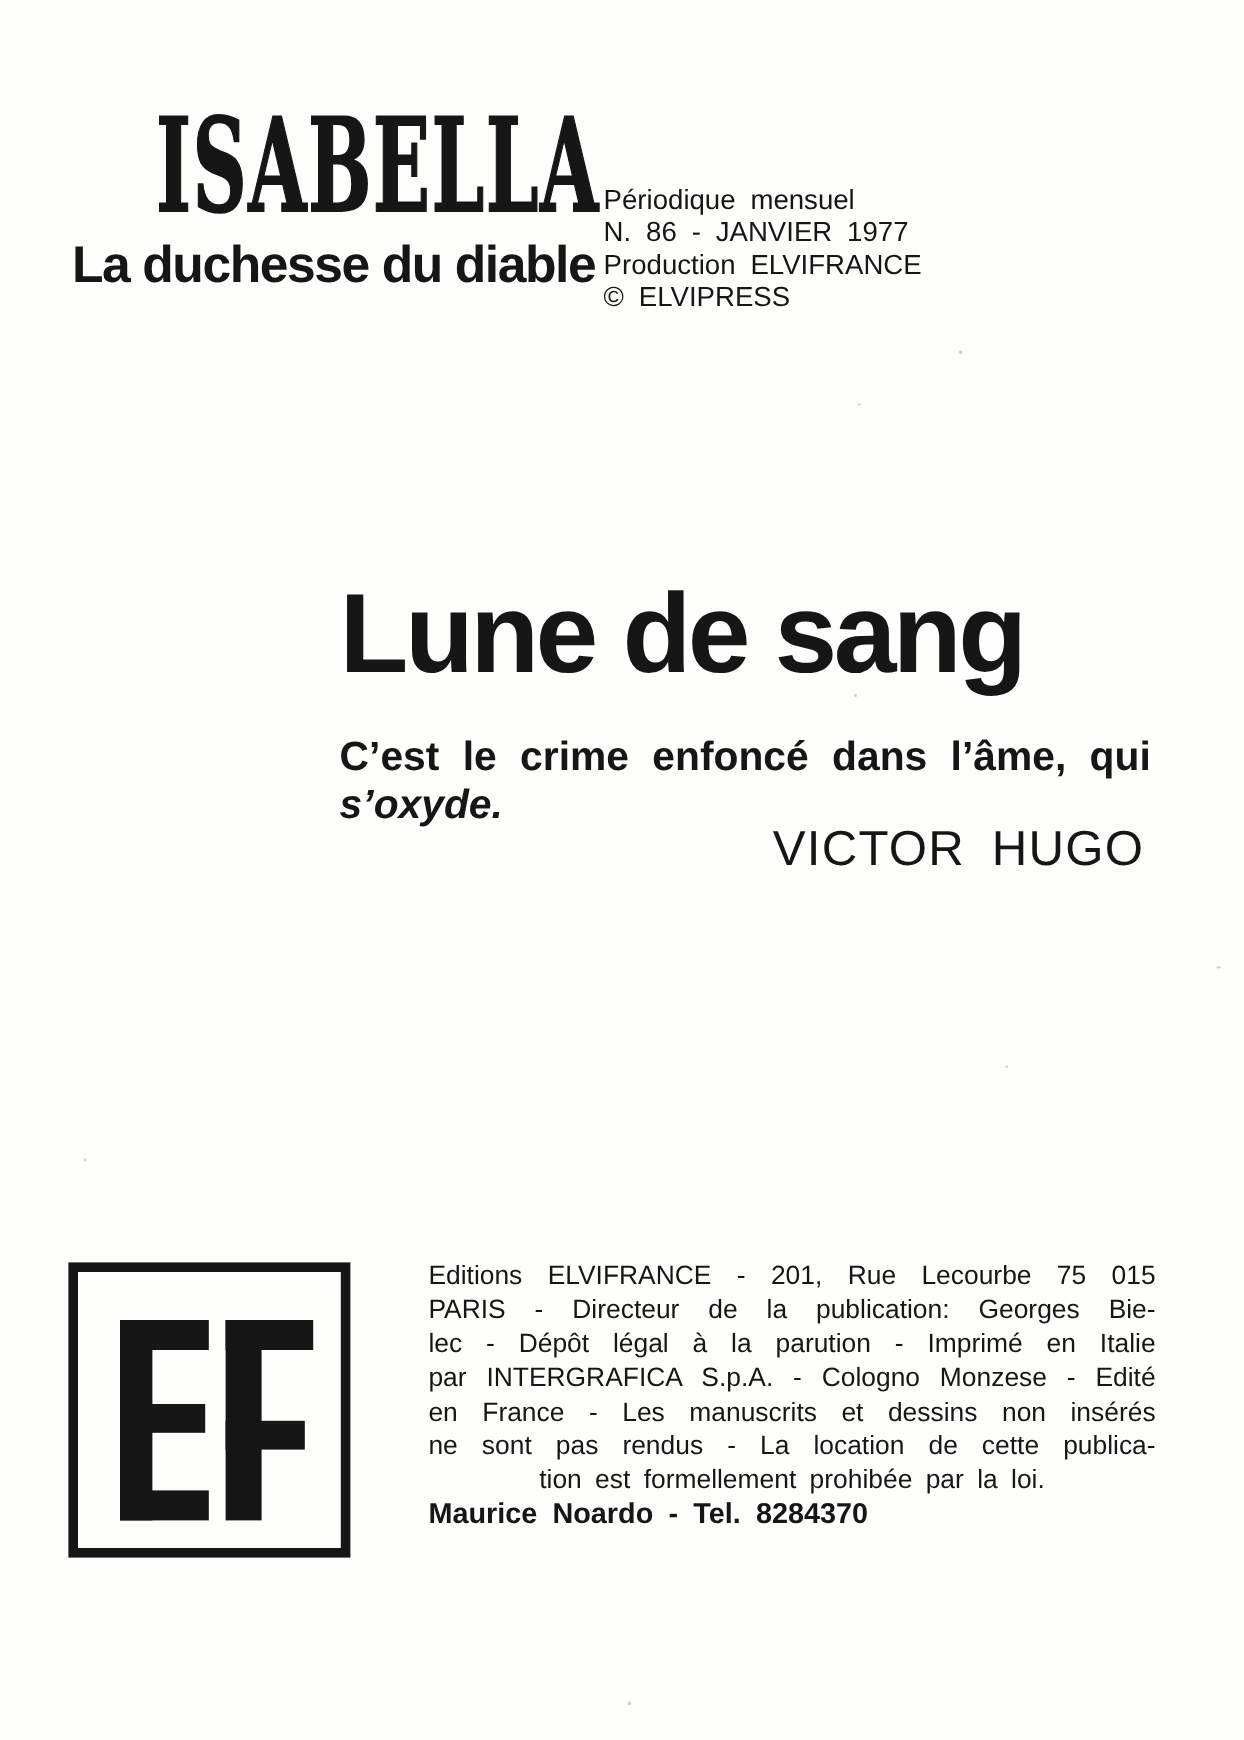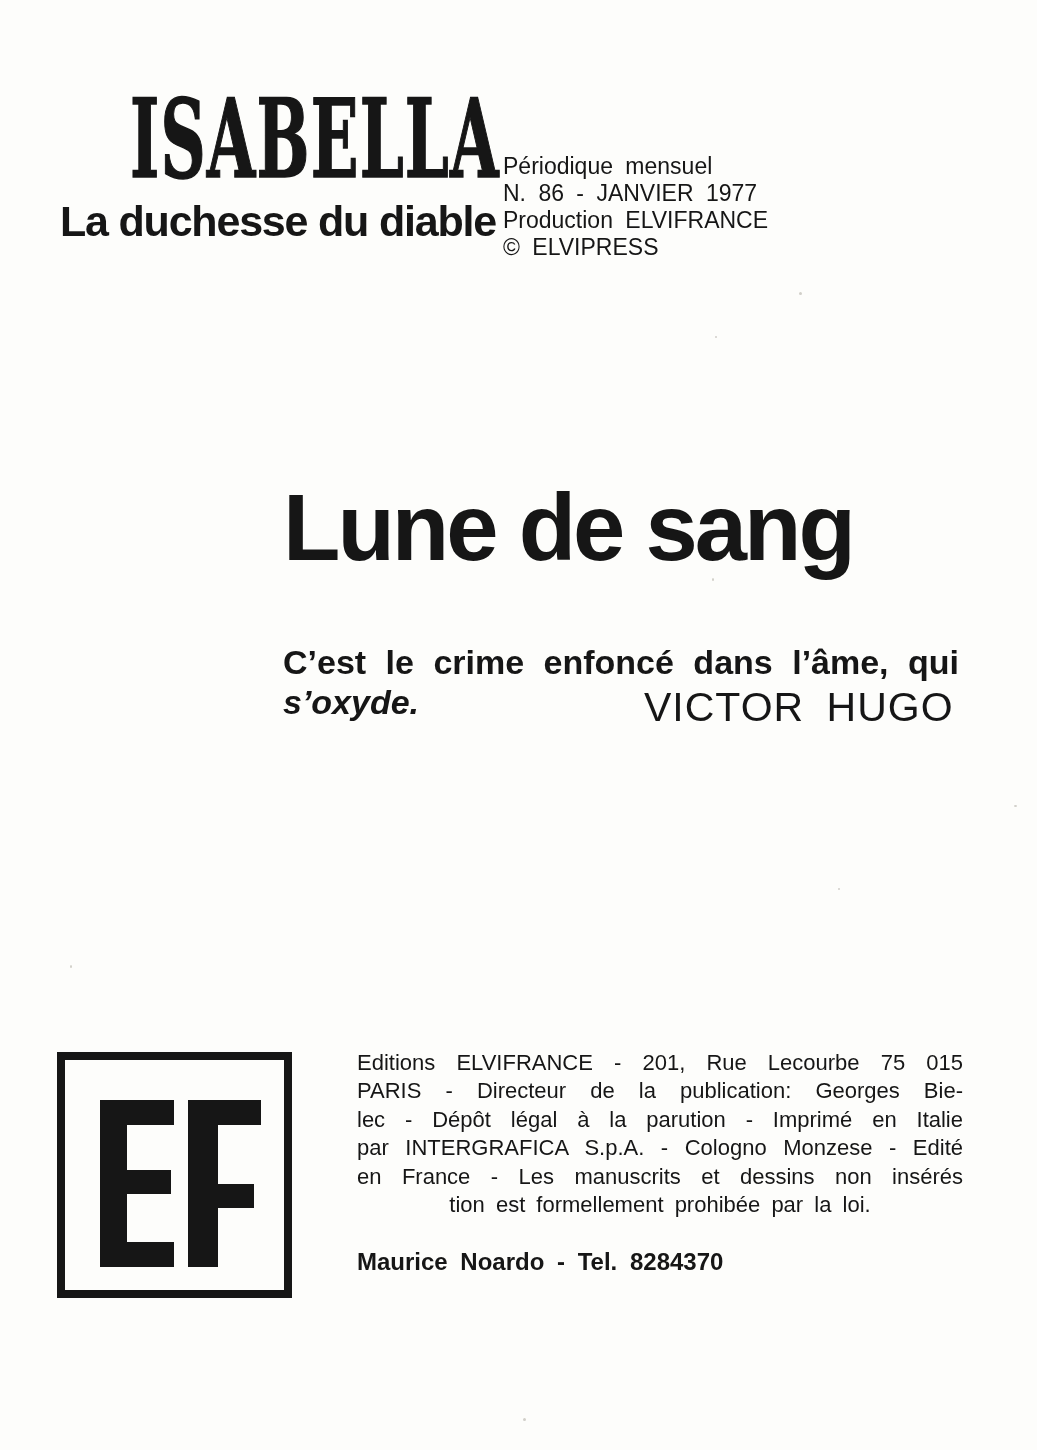--- a/index.html
+++ b/index.html
@@ -63,21 +63,20 @@
     left: 283px;
     top: 611px;
     width: 676px;
     font-weight: bold;
     font-size: 34px;
     line-height: 40px;
   }
   .quote .jline {
     text-align: justify;
     text-align-last: justify;
-    margin-top: 31px;
   }
   .quote .lline {
     text-align: left;
     font-style: italic;
   }
   .quote-attribution {
     left: 644px;
     top: 690px;
     font-weight: normal;
     font-size: 41px;
@@ -177,20 +176,21 @@
     <div class="stroke" style="left:0; top:84px; width:66px; height:24px;"></div>
   </div>
 </div>
 
 <div class="abs imprint">
   <div class="jline">Editions ELVIFRANCE - 201, Rue Lecourbe 75 015</div>
   <div class="jline">PARIS - Directeur de la publication: Georges Bie-</div>
   <div class="jline">lec - Dépôt légal à la parution - Imprimé en Italie</div>
   <div class="jline">par INTERGRAFICA S.p.A. - Cologno Monzese - Edité</div>
   <div class="jline">en France - Les manuscrits et dessins non insérés</div>
+  <div class="jline">ne sont pas rendus - La location de cette publica-</div>
   <div class="lline">tion est formellement prohibée par la loi.</div>
 </div>
 
 <div class="abs distribution">
   <div>Maurice Noardo - Tel. 8284370</div>
 </div>
 
 <div class="speck" style="left:799px; top:292px; width:3px; height:3px;"></div>
 <div class="speck" style="left:712px; top:578px; width:2px; height:3px;"></div>
 <div class="speck" style="left:715px; top:336px; width:2px; height:2px;"></div>

